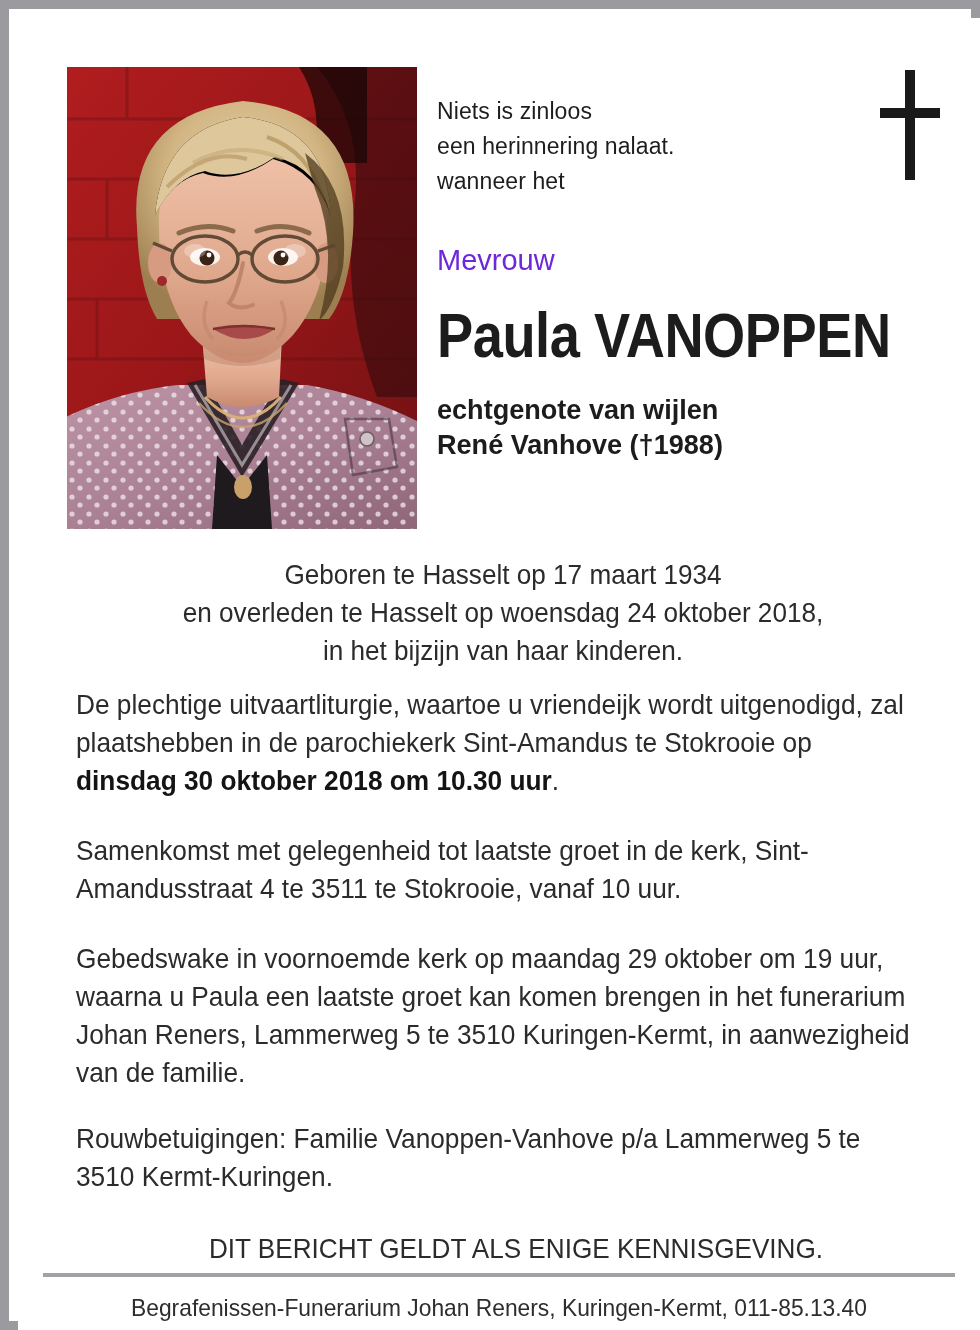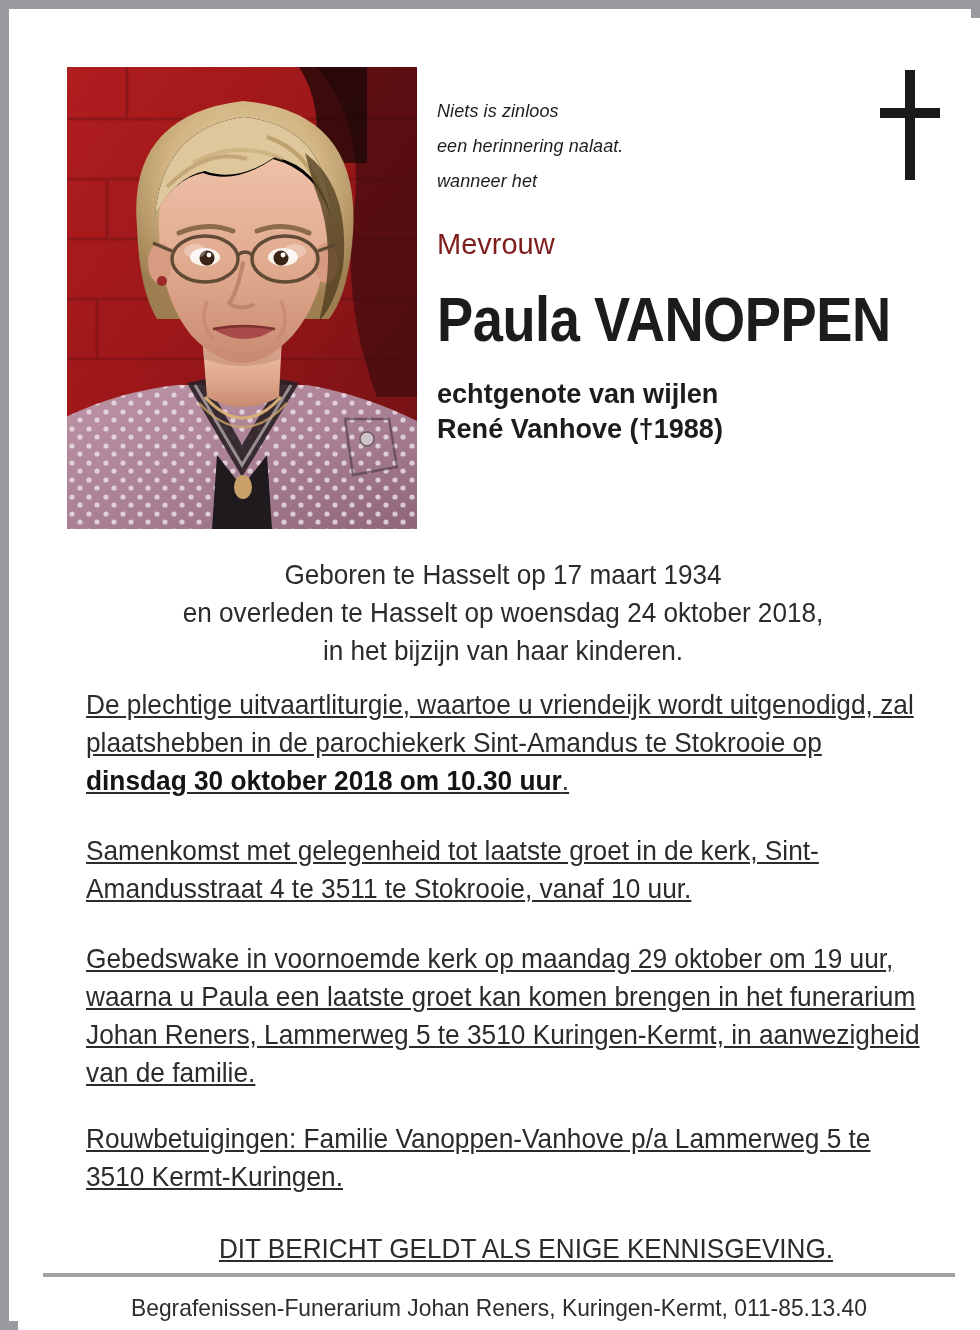--- a/index.html
+++ b/index.html
@@ -68,31 +68,30 @@
   }
 
   
   .rightcol {
     position: absolute;
     left: 419px;
     top: 76px;
     width: 500px;
   }
   .quote {
-    font-style: italic;
-    font-size: 18px;
+    font-size: 23px;
     line-height: 35px;
     color: #1d1d1d;
     letter-spacing: 0.1px;
   }
   .mevrouw {
-    margin-top: 28px;
+    margin-top: 44px;
     font-size: 29px;
     line-height: 34px;
-    color: #7f1d1d;
+    color: #6d28d9;
   }
   .fullname {
     margin-top: 25px;
     font-size: 63px;
     line-height: 66px;
     font-weight: bold;
     color: #1c1c1c;
     transform: scaleX(0.86);
     transform-origin: left center;
     letter-spacing: -0.5px;
@@ -118,25 +117,24 @@
     font-size: 27.5px;
     line-height: 38px;
     color: #2b2b2b;
     transform: scaleX(0.95);
     transform-origin: center top;
   }
 
   
   .body {
     position: absolute;
-    left: 68px;
+    left: 58px;
     top: 668px;
     width: 880px;
     color: #2b2b2b;
-    text-decoration: underline;
   }
   .para {
     font-size: 27.5px;
     line-height: 38px;
     transform: scaleX(0.955);
     transform-origin: left top;
   }
   .para b { font-weight: bold; color: #141414; }
   .gap { height: 32px; }
   .gap-sm { height: 28px; }

